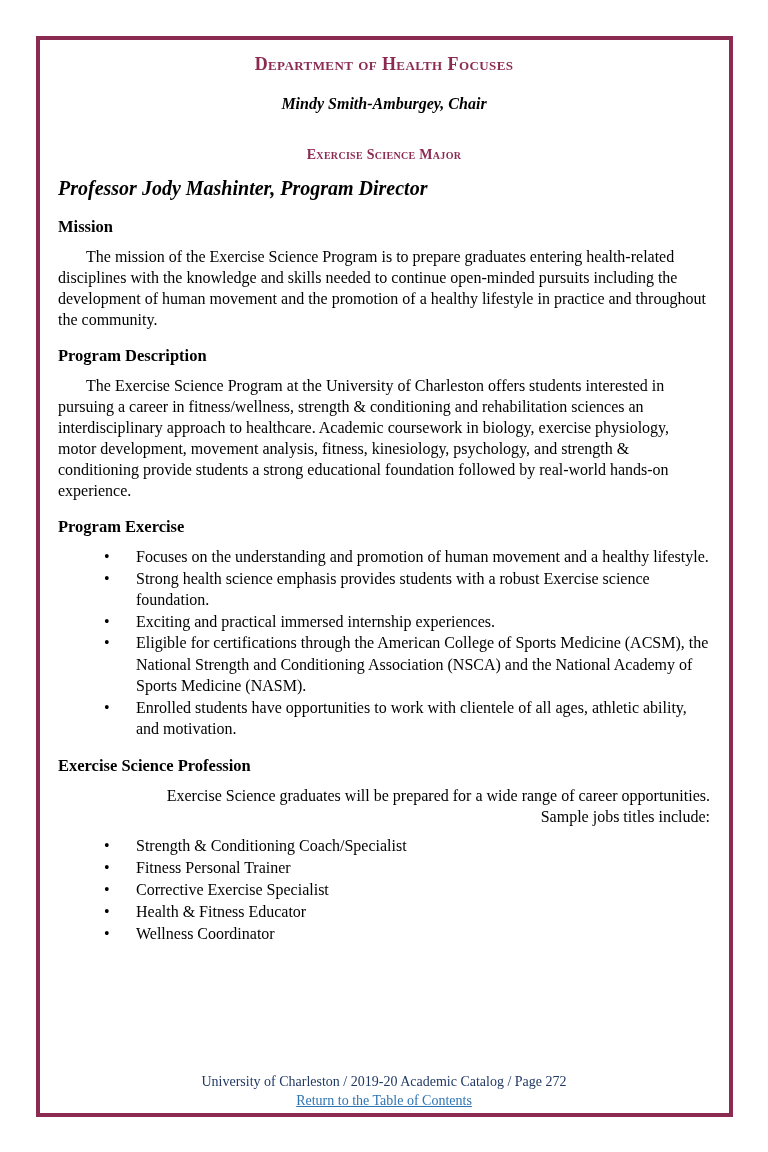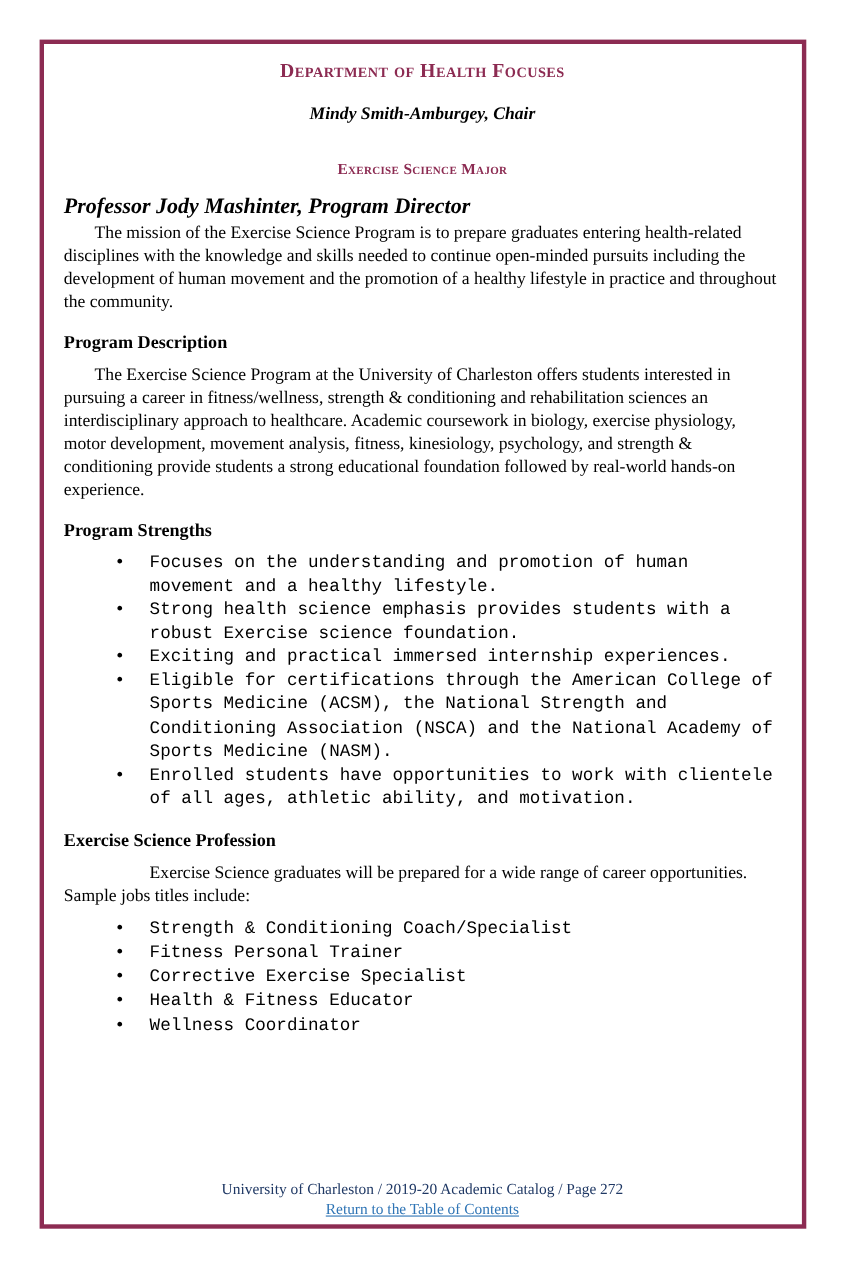--- a/index.html
+++ b/index.html
@@ -73,26 +73,25 @@
     font-weight: bold;
     color: #000000;
     margin: 15px 0 8px 0;
   }
   p.body-text {
     font-size: 16px;
     line-height: 21px;
     margin: 0;
   }
   p.indent-small { text-indent: 28px; }
-  p.indent-large { text-indent: 78px; }
+  p.indent-large { text-indent: 78px; text-align: right; }
   ul.bullet-list {
     list-style: none;
     margin: 4px 0 0 0;
     padding: 0;
-    font-family: Liberation Mono, monospace;
   }
   ul.bullet-list li {
     position: relative;
     padding-left: 78px;
     font-size: 16px;
     line-height: 21.5px;
   }
   ul.bullet-list li::before {
     content: "\2022";
     position: absolute;
@@ -125,26 +124,27 @@
 
 <div class="page">
   <div class="page-border"></div>
 
   <div class="content">
     <h1 class="dept-title">Department of Health Focuses</h1>
     <p class="chair-line">Mindy Smith-Amburgey, Chair</p>
     <h2 class="major-title">Exercise Science Major</h2>
     <p class="director-line">Professor Jody Mashinter, Program Director</p>
 
+    <h3 class="section-heading">Mission</h3>
     <p class="body-text indent-small">The mission of the Exercise Science Program is to prepare graduates entering health-related disciplines with the knowledge and skills needed to continue open-minded pursuits including the development of human movement and the promotion of a healthy lifestyle in practice and throughout the community.</p>
 
     <h3 class="section-heading">Program Description</h3>
     <p class="body-text indent-small">The Exercise Science Program at the University of Charleston offers students interested in pursuing a career in fitness/wellness, strength &amp; conditioning and rehabilitation sciences an interdisciplinary approach to healthcare. Academic coursework in biology, exercise physiology, motor development, movement analysis, fitness, kinesiology, psychology, and strength &amp; conditioning provide students a strong educational foundation followed by real-world hands-on experience.</p>
 
-    <h3 class="section-heading">Program Strengths</h3>
+    <h3 class="section-heading">Program Exercise</h3>
     <ul class="bullet-list">
       <li>Focuses on the understanding and promotion of human movement and a healthy lifestyle.</li>
       <li>Strong health science emphasis provides students with a robust Exercise science foundation.</li>
       <li>Exciting and practical immersed internship experiences.</li>
       <li>Eligible for certifications through the American College  of Sports Medicine (ACSM), the National Strength and Conditioning Association (NSCA) and the National Academy of Sports Medicine (NASM).</li>
       <li>Enrolled students have opportunities to work with clientele of all ages, athletic ability, and motivation.</li>
     </ul>
 
     <h3 class="section-heading">Exercise Science Profession</h3>
     <p class="body-text indent-large">Exercise Science graduates will be prepared for a wide range of career opportunities. Sample jobs titles include:</p>

